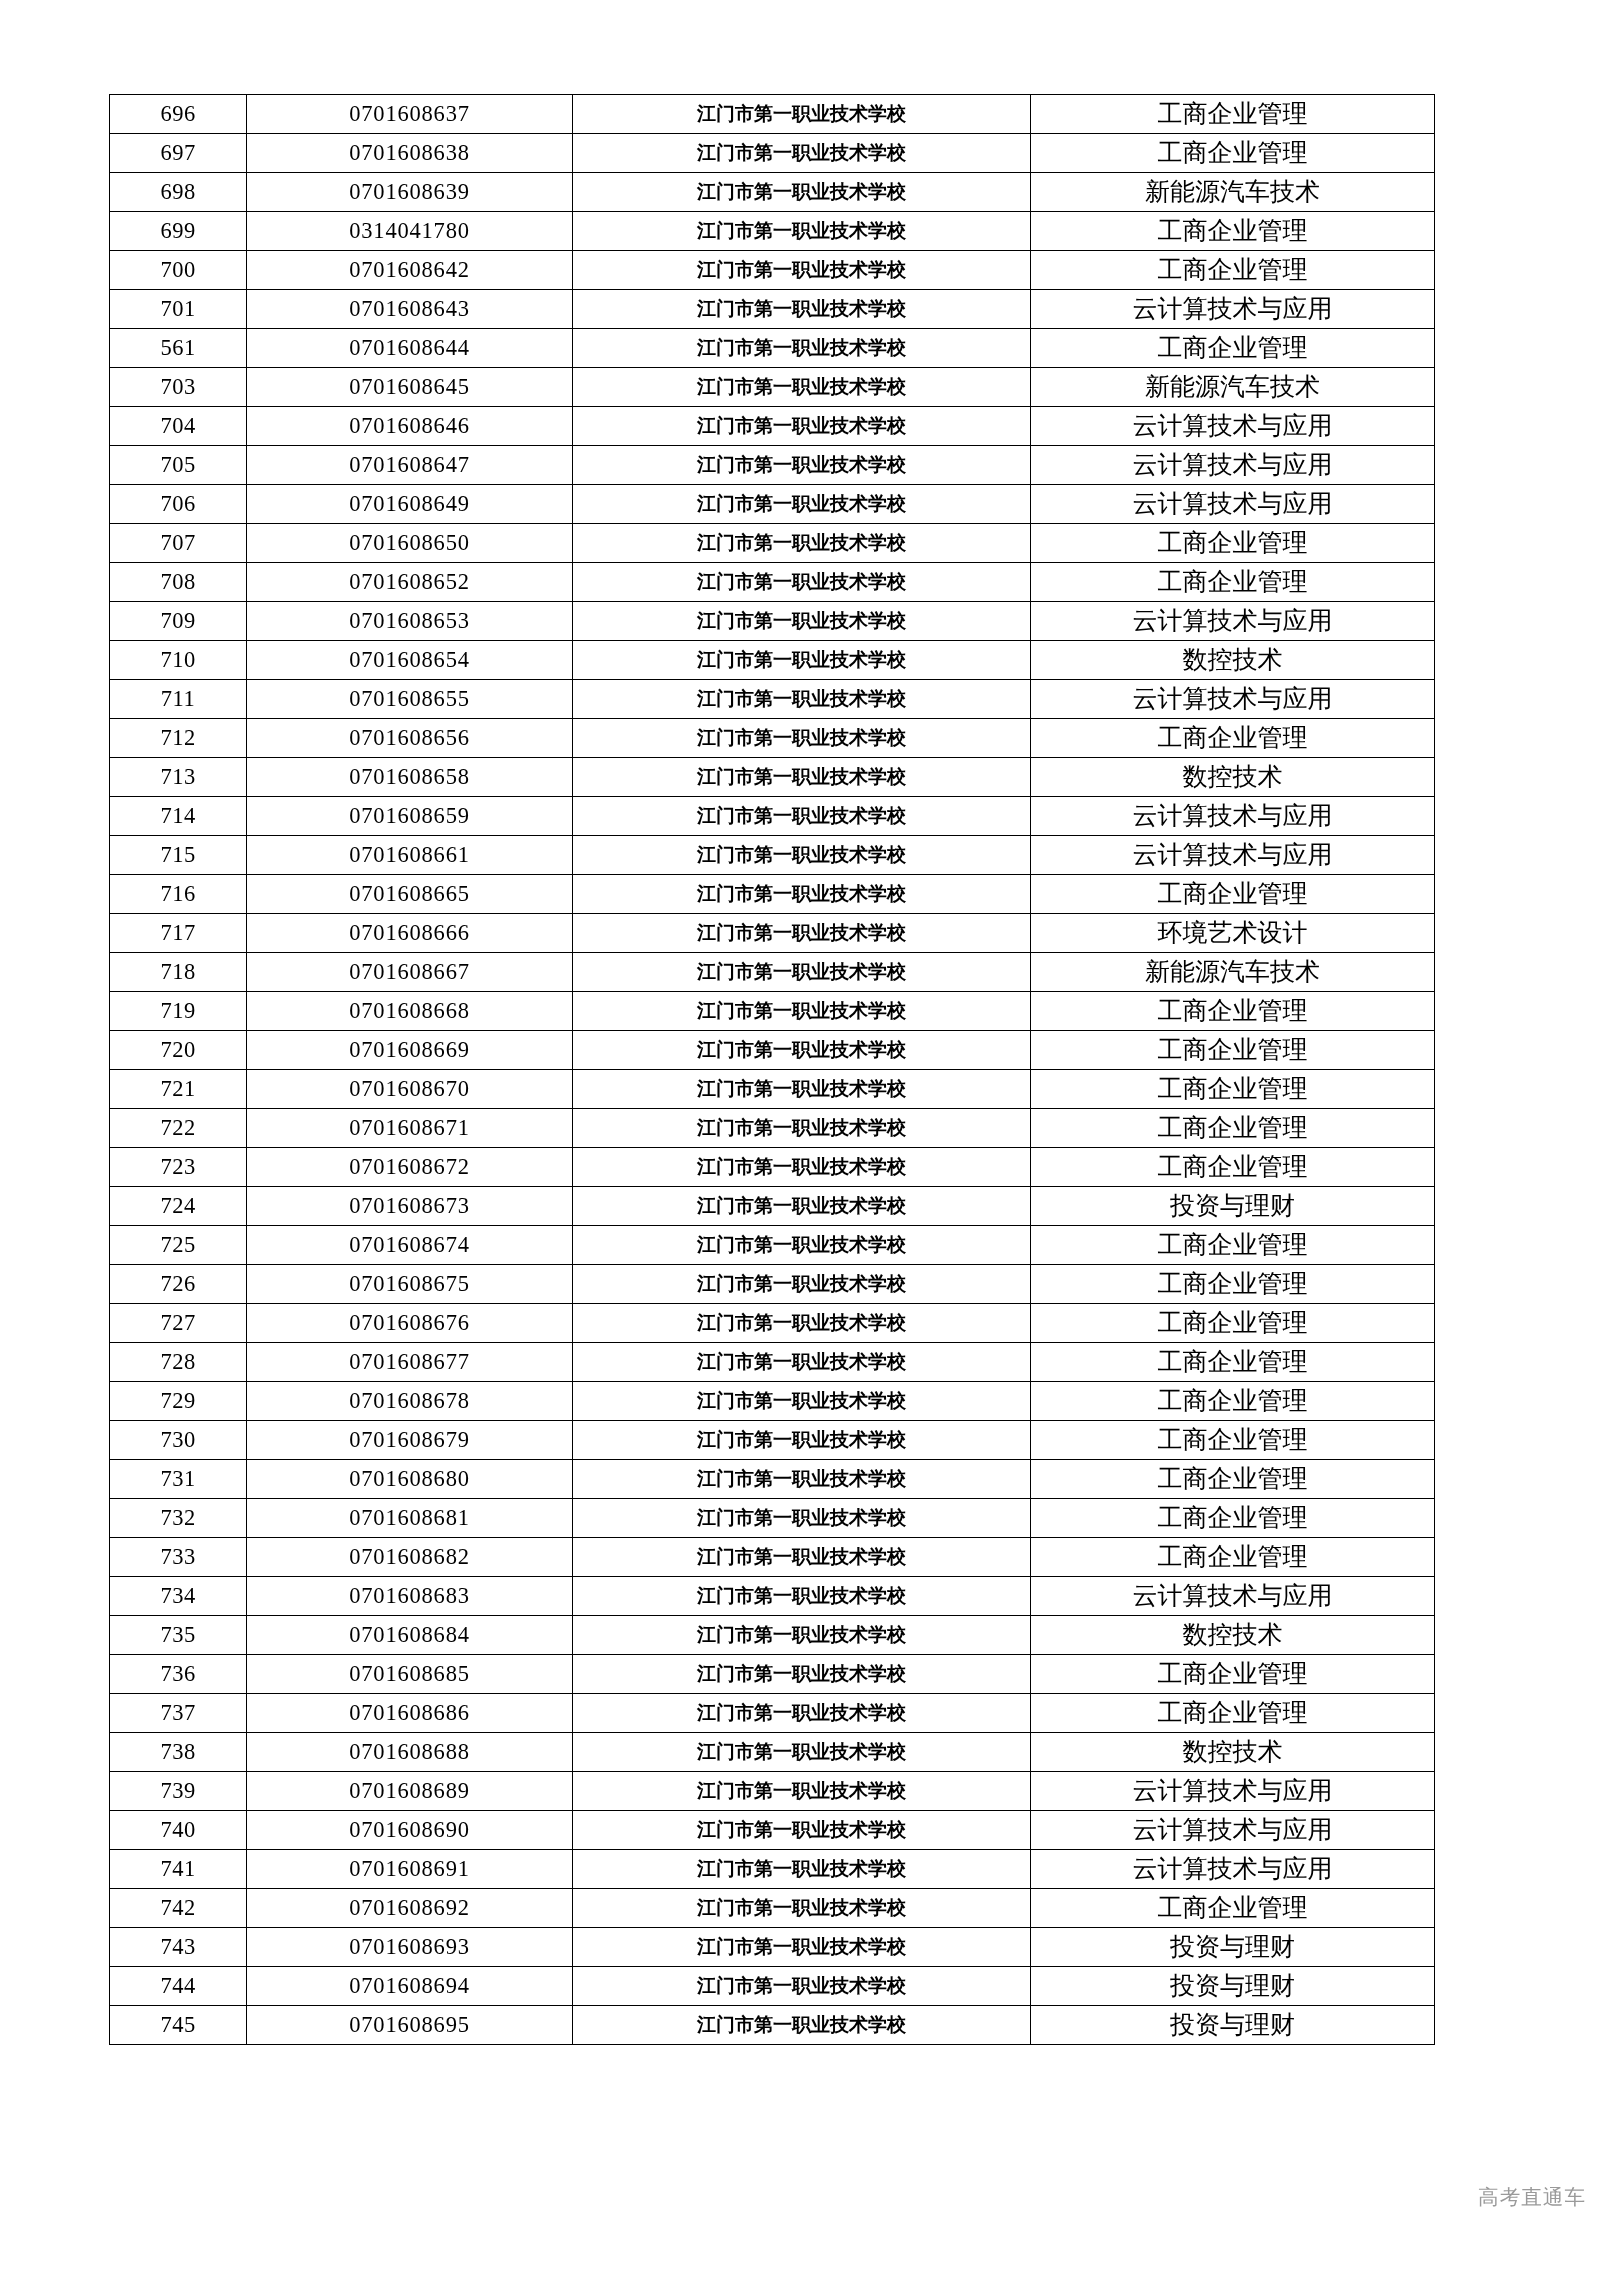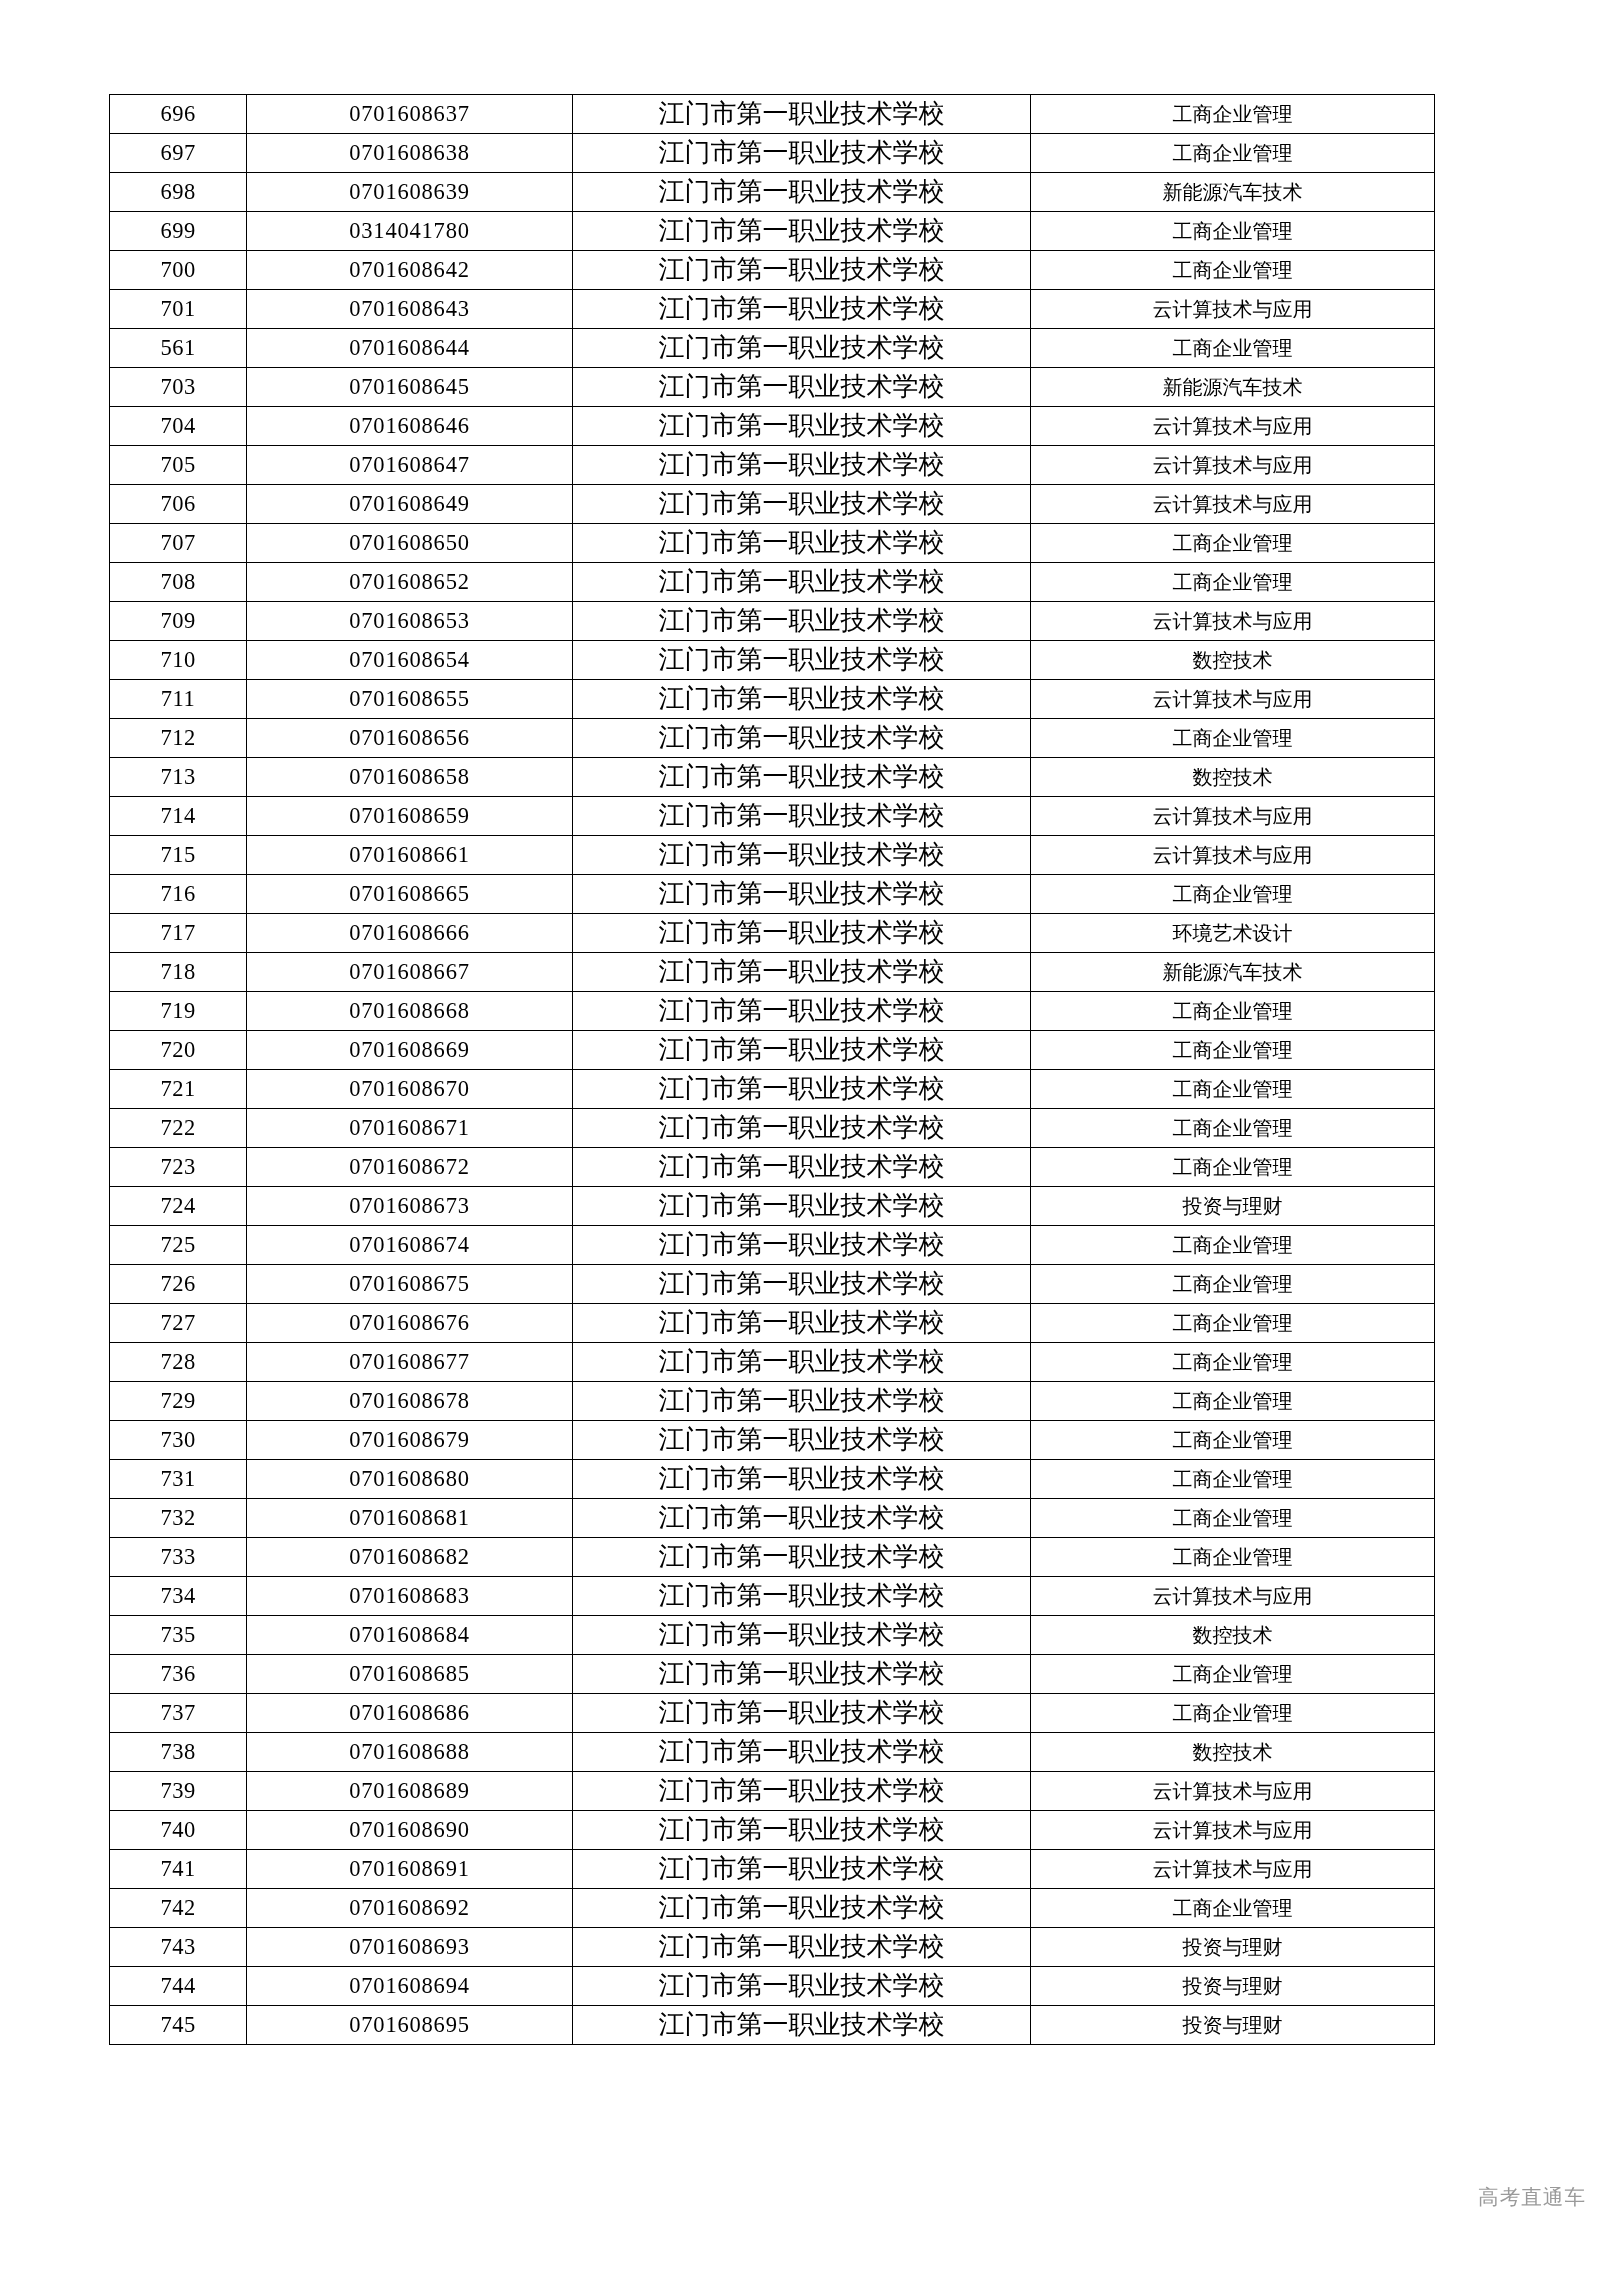--- a/index.html
+++ b/index.html
@@ -56,25 +56,26 @@
 
   td.seq {
     font-size: 22.5px;
     letter-spacing: 0.5px;
   }
   td.sid {
     font-size: 22.5px;
     letter-spacing: 0.8px;
   }
   td.school {
-    font-size: 26px;
+    font-size: 19px;
     letter-spacing: 0px;
+    font-weight: bold;
   }
   td.major {
-    font-size: 20px;
+    font-size: 25px;
     letter-spacing: 0px;
     margin-top: 29px;
   }
 
   #watermark {
     position: absolute;
     right: 35px;
     bottom: 27.4px;
     font-size: 20.6px;
     color: #9a9a9a;

